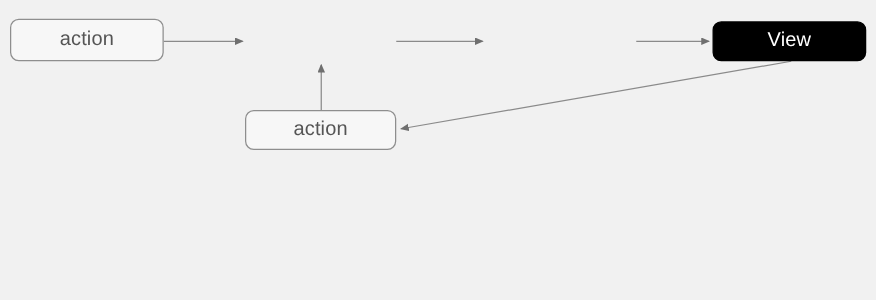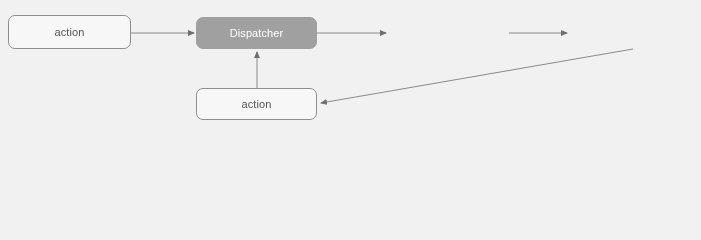--- a/index.html
+++ b/index.html
@@ -26,21 +26,21 @@
     width: 701px;
     height: 128px;
   }
   .node {
     position: absolute;
     box-sizing: border-box;
     display: flex;
     align-items: center;
     justify-content: center;
     border-radius: 7px;
-    font-size: 11px;
+    font-size: 16px;
     letter-spacing: 0.1px;
     white-space: nowrap;
   }
   .node-label {
     display: block;
     line-height: 1;
   }
   
   .v-outline {
     background: #f7f7f7;
@@ -99,23 +99,23 @@
 
     <g>
       <line x1="257" y1="88" x2="257" y2="52" stroke="#8a8a8a" stroke-width="1" marker-end="url(#arrowhead)"></line>
     </g>
   </svg>
 
   <div class="node v-outline" id="node-action-in">
     <span class="node-label">action</span>
   </div>
 
-  <div class="node v-gray" id="node-dispatcher">
-    <span class="node-label">Dispatcher</span>
-  </div>
 
 
+  <div class="node v-black" id="node-view">
+    <span class="node-label">View</span>
+  </div>
 
   <div class="node v-outline" id="node-action-back">
     <span class="node-label">action</span>
   </div>
 
 </div>
 
 </body></html>

